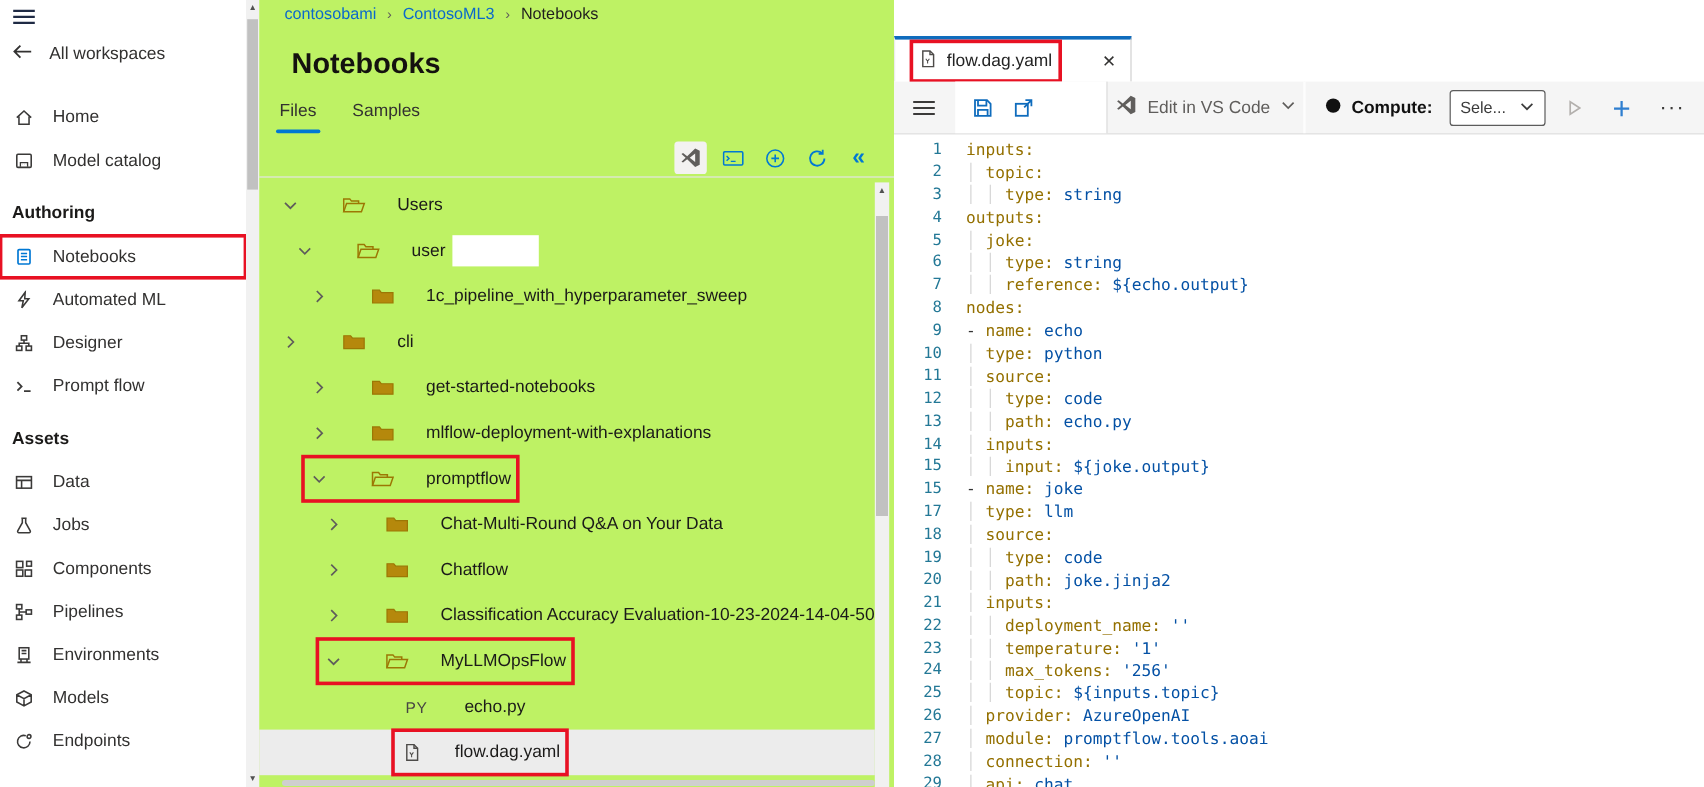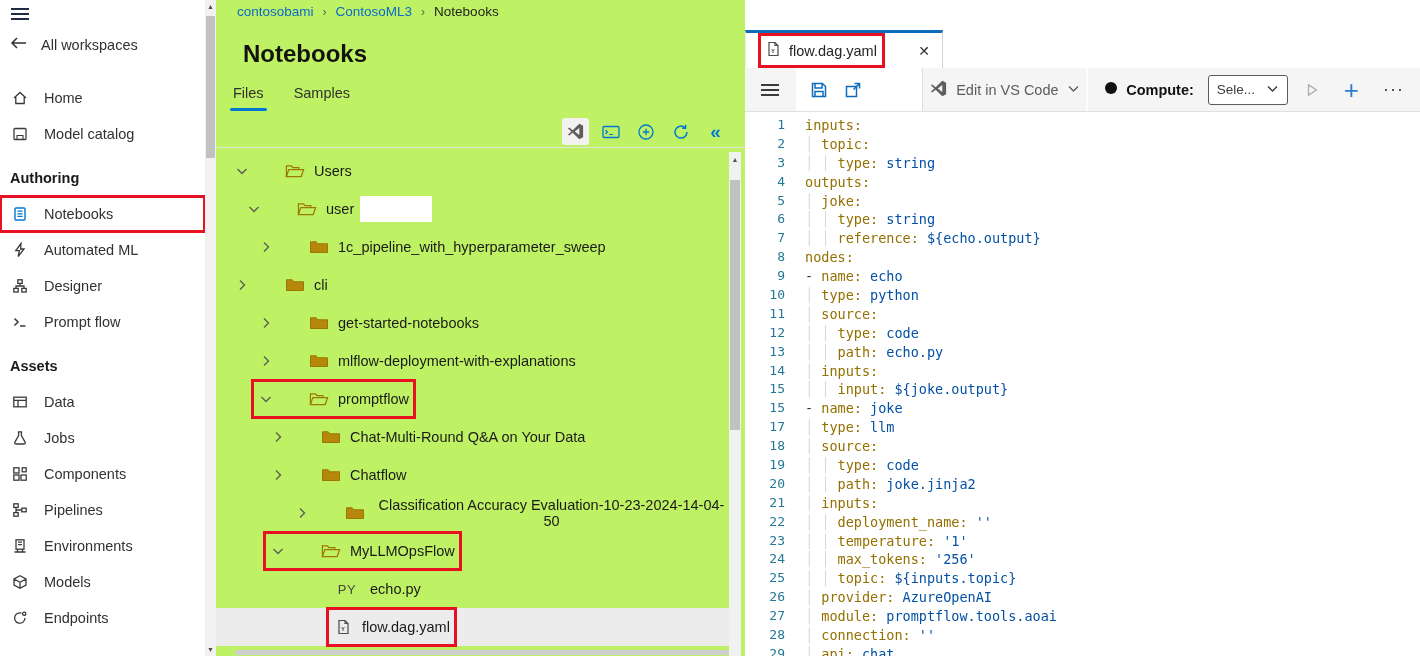--- a/index.html
+++ b/index.html
@@ -39,26 +39,26 @@
   .file-tab.active::after { content:""; position:absolute; left:0; right:0; bottom:4px; height:3px;
                             background:#0078d4; border-radius:2px; }
   .mini-toolbar { position:absolute; top:118px; right:16px; display:flex; gap:8px; align-items:center; }
   .mini-btn { width:27px; height:27px; display:flex; align-items:center; justify-content:center;
               color:#0078d4; cursor:pointer; }
   .mini-btn.gray { background:#f3f2f1; border-radius:3px; color:#5f5d5b; }
   .collapse-glyph { font-size:19px; color:#0078d4; font-weight:bold; line-height:1; }
   .panel-sep { position:absolute; top:147px; left:0; width:529px; border-top:1px solid #e4e4e4; }
 
   .tree { position:absolute; top:152px; left:0; width:513px; }
-  .tree-row { height:38px; display:flex; align-items:center; font-size:14.5px; color:#1b1a19; cursor:pointer;text-align:center; }
+  .tree-row { height:38px; display:flex; align-items:center; font-size:14.5px; color:#1b1a19; cursor:pointer; }
   .tree-row.selected { background:#ececec; }
   .row-content { display:inline-flex; align-items:center; height:26px; }
   .row-content.annotated { outline:3px solid #e81123; outline-offset:4px; }
   .chev { width:16px; margin-right:35px; display:flex; color:#5f5d5b; flex:none; }
-  .t-icon { width:20px; margin-right:9px; display:flex; justify-content:center; flex:none; }
+  .t-icon { width:20px; margin-right:26px; display:flex; justify-content:center; flex:none; }
   .py-badge { font-size:13px; color:#484644; letter-spacing:0.5px; }
   .redaction { display:inline-block; width:72px; height:26px; margin-left:6px; background:#fff; }
 
   .tree-scroll { position:absolute; top:152px; left:513px; width:12px; height:504px; background:#f1f1f1; }
   .tree-scroll .arr { position:absolute; top:4px; left:0; right:0; text-align:center; font-size:7px; color:#515151; }
   .tree-scroll .thumb { position:absolute; left:1px; width:10px; top:28px; height:250px; background:#c1c1c1; }
   .h-scroll-thumb { position:absolute; bottom:1px; left:19px; width:494px; height:5px; background:#cfcfcf; border-radius:3px; }
 
   
   .editor { position:absolute; left:745px; top:0; width:675px; height:656px; background:#fff; }
@@ -415,21 +415,21 @@
               </svg>
             </span>
             <span class="t-icon">
               <svg width="20" height="16" viewBox="0 0 20 16">
                 <path d="M1.5 13.5 V2.8 H7.2 L8.8 4.8 H18.5 V13.5 Z" fill="#b5880c" stroke="#9c7704" stroke-width="1"></path>
               </svg>
             </span>
             <span>Chatflow</span>
           </span>
         </div>
-        <div class="tree-row" style="padding-left: 78px;">
+        <div class="tree-row" style="padding-left: 54px;">
           <span class="row-content">
             <span class="chev">
               <svg width="16" height="16" viewBox="0 0 16 16" fill="none" stroke="currentColor" stroke-width="1.3">
                 <path d="M6 3.5 L10.5 8 L6 12.5" stroke-width="1.4"></path>
               </svg>
             </span>
             <span class="t-icon">
               <svg width="20" height="16" viewBox="0 0 20 16">
                 <path d="M1.5 13.5 V2.8 H7.2 L8.8 4.8 H18.5 V13.5 Z" fill="#b5880c" stroke="#9c7704" stroke-width="1"></path>
               </svg>

